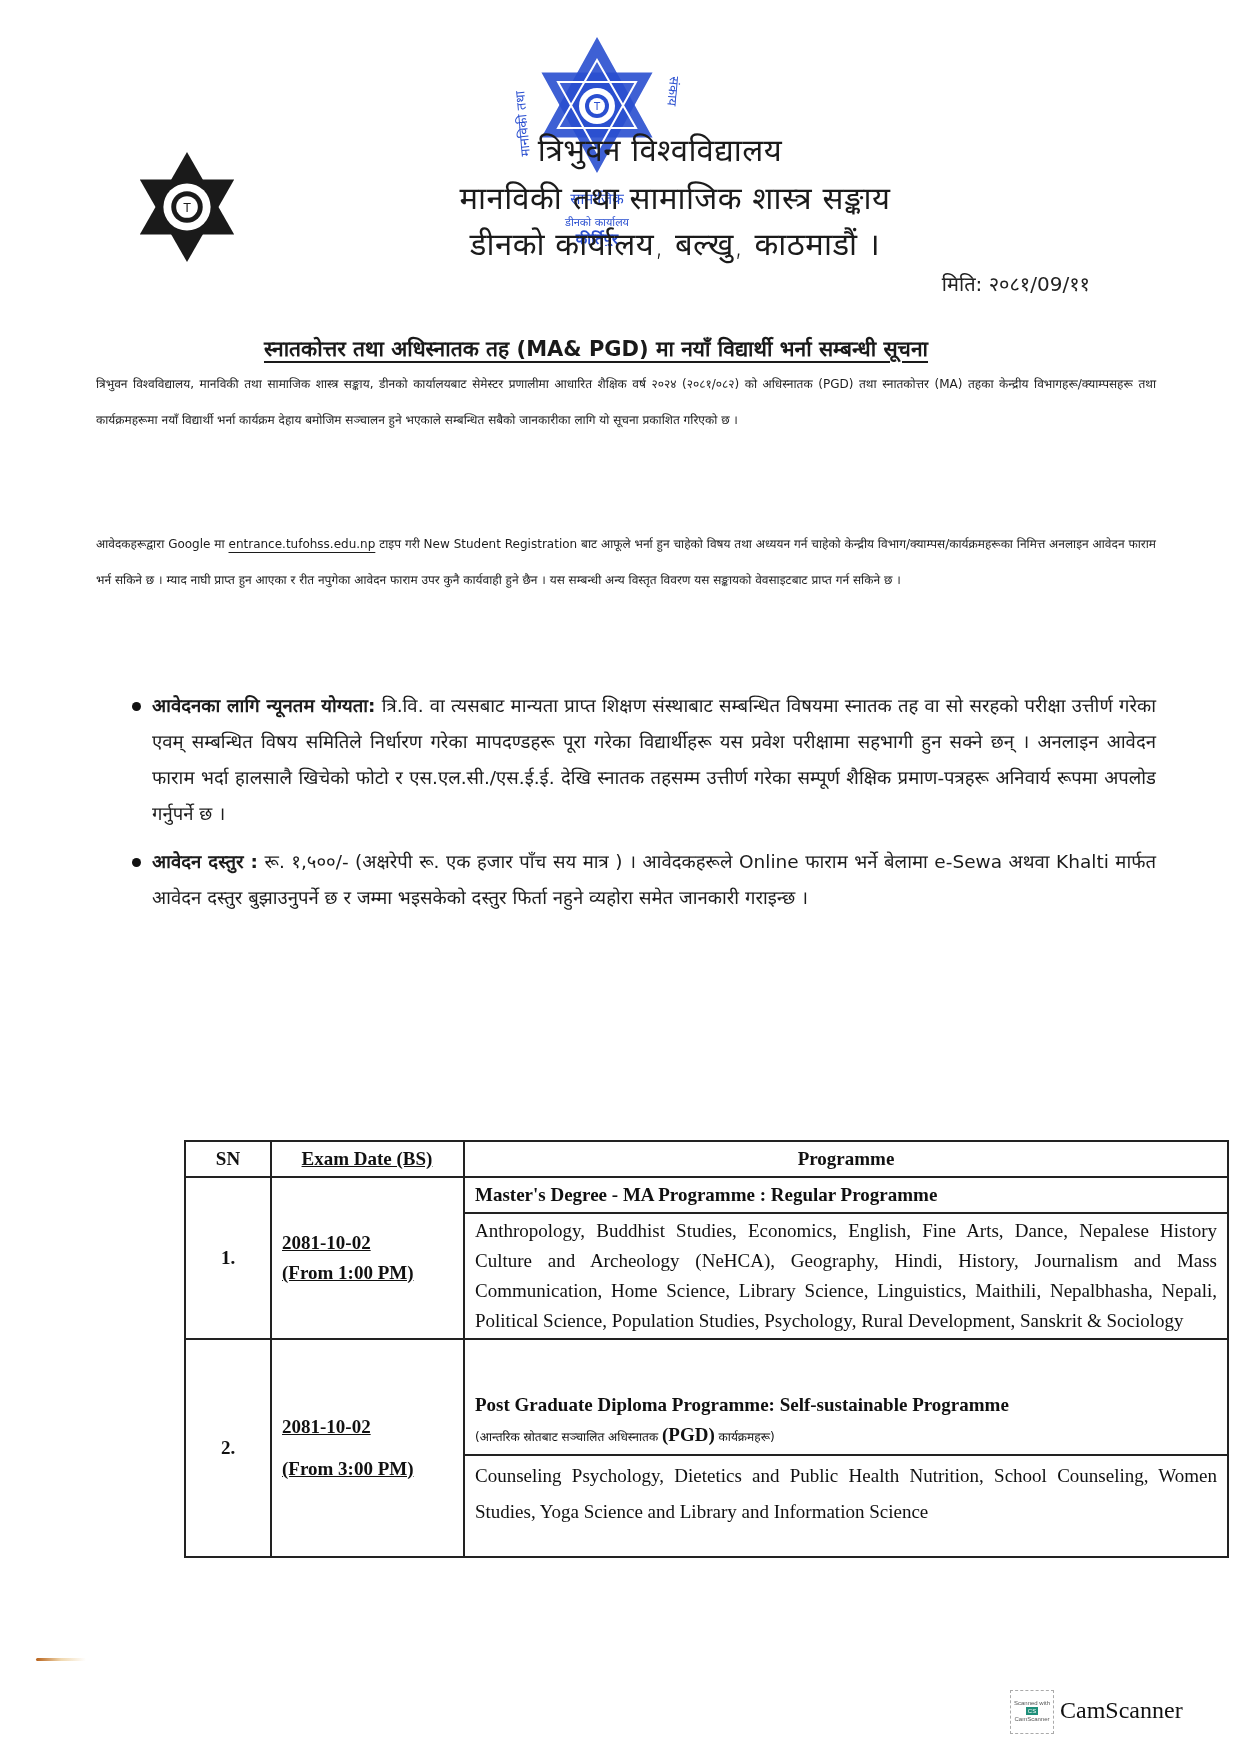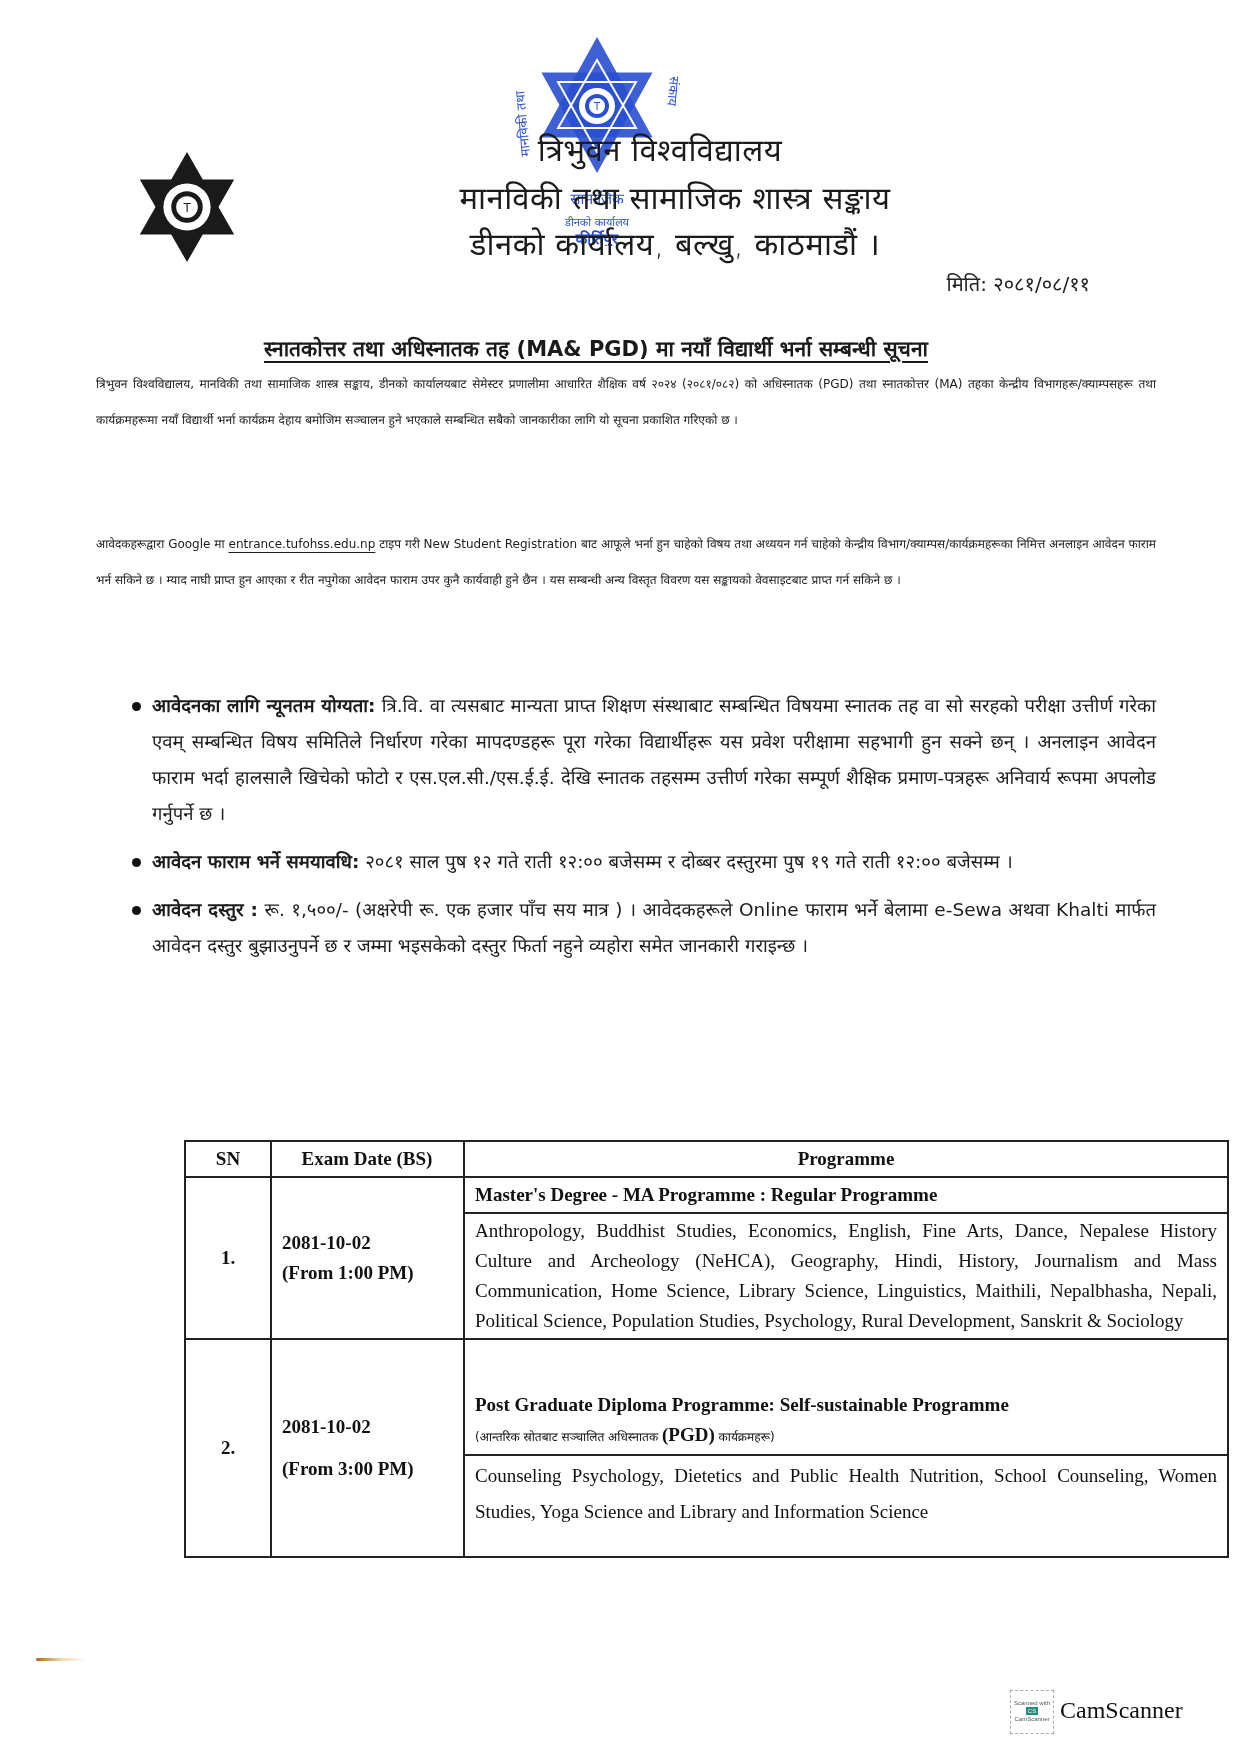--- a/index.html
+++ b/index.html
@@ -56,21 +56,21 @@
 
     
     table.prog {
       position: absolute; left: 184px; top: 1140px; width: 1045px;
       border-collapse: collapse; font-family: "Liberation Serif", serif;
       font-size: 19px; color: #111; border-radius: 31px;
     }
     table.prog td, table.prog th { border: 2px solid #222; vertical-align: middle; }
     table.prog th { font-weight: bold; height: 32px; font-size: 19px; }
     .col-sn { width: 82px; text-align: center; font-weight: bold; }
-    .col-date { width: 180px; font-weight: bold; padding-left: 10px; line-height: 30px; }
+    .col-date { width: 180px; font-weight: bold; padding-left: 10px; line-height: 30px; text-decoration: underline; }
     .col-prog { padding: 2px 10px; text-align: justify; line-height: 30px; }
     .prog-title { font-weight: bold; margin-top: 48px; }
     .prog-sub { font-family: "DejaVu Sans", sans-serif; font-size: 12px; }
     .prog-sub b { font-family: "Liberation Serif", serif; font-size: 19px; }
 
     
     .cs-badge {
       left: 1010px; top: 1690px; width: 44px; height: 44px;
       border: 1px dashed #aaa; font-family: "Liberation Sans", sans-serif;
       font-size: 6px; color: #555; text-align: center; line-height: 8px;
@@ -117,41 +117,37 @@
     <text x="105" y="208" font-size="15" text-anchor="middle" fill="#2a4fd0" font-weight="bold" font-family="DejaVu Sans, sans-serif">कीर्तिपुर</text>
   </svg>
 </div>
 
 <div class="abs head-line head1">त्रिभुवन विश्वविद्यालय</div>
 <div class="abs head-line head2">मानविकी तथा सामाजिक शास्त्र सङ्काय</div>
 <div class="abs head-line head3">डीनको कार्यालय, बल्खु, काठमाडौं ।</div>
 
 <div class="abs date-line">
   <span>मिति:</span>
-  <span>२०८१/०८/११</span>
+  <span>२०८१/09/११</span>
 </div>
 
 <div class="abs title">स्नातकोत्तर तथा अधिस्नातक तह (MA&amp; PGD) मा नयाँ विद्यार्थी भर्ना सम्बन्धी सूचना</div>
 
 <div class="abs para p1">त्रिभुवन विश्वविद्यालय, मानविकी तथा सामाजिक शास्त्र सङ्काय, डीनको कार्यालयबाट सेमेस्टर प्रणालीमा आधारित शैक्षिक वर्ष २०२४ (२०८१/०८२) को अधिस्नातक (PGD) तथा स्नातकोत्तर (MA) तहका केन्द्रीय विभागहरू/क्याम्पसहरू तथा कार्यक्रमहरूमा नयाँ विद्यार्थी भर्ना कार्यक्रम देहाय बमोजिम सञ्चालन हुने भएकाले सम्बन्धित सबैको जानकारीका लागि यो सूचना प्रकाशित गरिएको छ ।</div>
 
 <div class="abs para p2">
   <span>आवेदकहरूद्वारा Google मा </span>
   <span class="link">entrance.tufohss.edu.np</span>
   <span> टाइप गरी New Student Registration बाट आफूले भर्ना हुन चाहेको विषय तथा अध्ययन गर्न चाहेको केन्द्रीय विभाग/क्याम्पस/कार्यक्रमहरूका निमित्त अनलाइन आवेदन फाराम भर्न सकिने छ । म्याद नाघी प्राप्त हुन आएका र रीत नपुगेका आवेदन फाराम उपर कुनै कार्यवाही हुने छैन । यस सम्बन्धी अन्य विस्तृत विवरण यस सङ्कायको वेवसाइटबाट प्राप्त गर्न सकिने छ ।</span>
 </div>
 
 <ul class="bullets">
   <li>
     <span class="dot"></span>
     <span class="b-label">आवेदनका लागि न्यूनतम योग्यता:</span><span> त्रि.वि. वा त्यसबाट मान्यता प्राप्त शिक्षण संस्थाबाट सम्बन्धित विषयमा स्नातक तह वा सो सरहको परीक्षा उत्तीर्ण गरेका एवम् सम्बन्धित विषय समितिले निर्धारण गरेका मापदण्डहरू पूरा गरेका विद्यार्थीहरू यस प्रवेश परीक्षामा सहभागी हुन सक्ने छन् । अनलाइन आवेदन फाराम भर्दा हालसालै खिचेको फोटो र एस.एल.सी./एस.ई.ई. देखि स्नातक तहसम्म उत्तीर्ण गरेका सम्पूर्ण शैक्षिक प्रमाण-पत्रहरू अनिवार्य रूपमा अपलोड गर्नुपर्ने छ ।</span>
-  </li>
-  <li>
-    <span class="dot"></span>
-    <span class="b-label">आवेदन फाराम भर्ने समयावधि:</span><span> २०८१ साल पुष १२ गते राती १२:०० बजेसम्म र दोब्बर दस्तुरमा पुष १९ गते राती १२:०० बजेसम्म ।</span>
   </li>
   <li>
     <span class="dot"></span>
     <span class="b-label">आवेदन दस्तुर :</span><span> रू. १,५००/- (अक्षरेपी रू. एक हजार पाँच सय मात्र ) । आवेदकहरूले Online फाराम भर्ने बेलामा e-Sewa अथवा Khalti मार्फत आवेदन दस्तुर बुझाउनुपर्ने छ र जम्मा भइसकेको दस्तुर फिर्ता नहुने व्यहोरा समेत जानकारी गराइन्छ ।</span>
   </li>
 </ul>
 
 <table class="prog">
   <thead>
     <tr>

